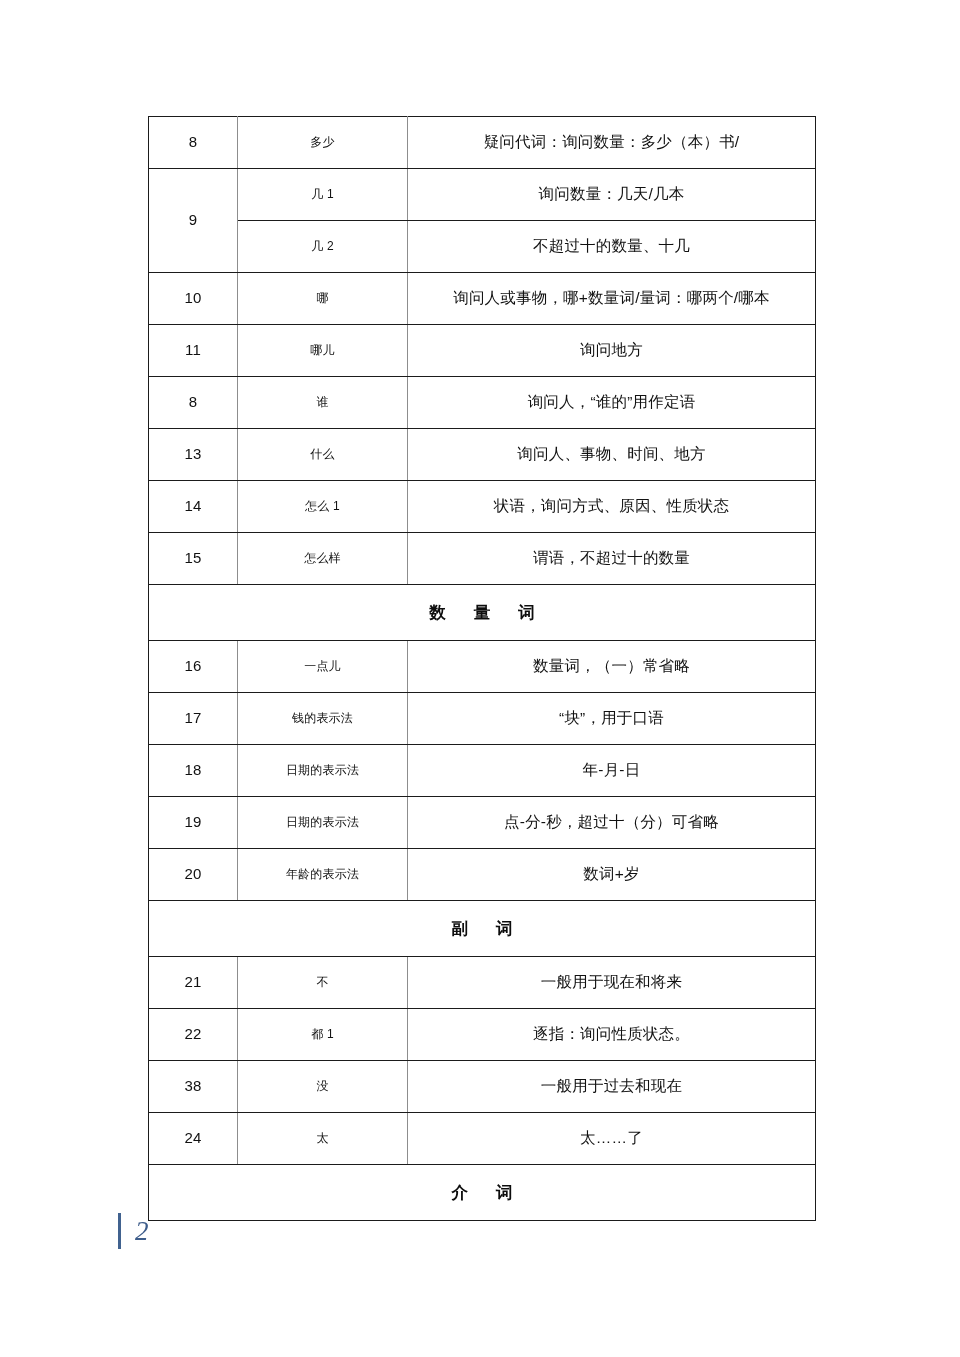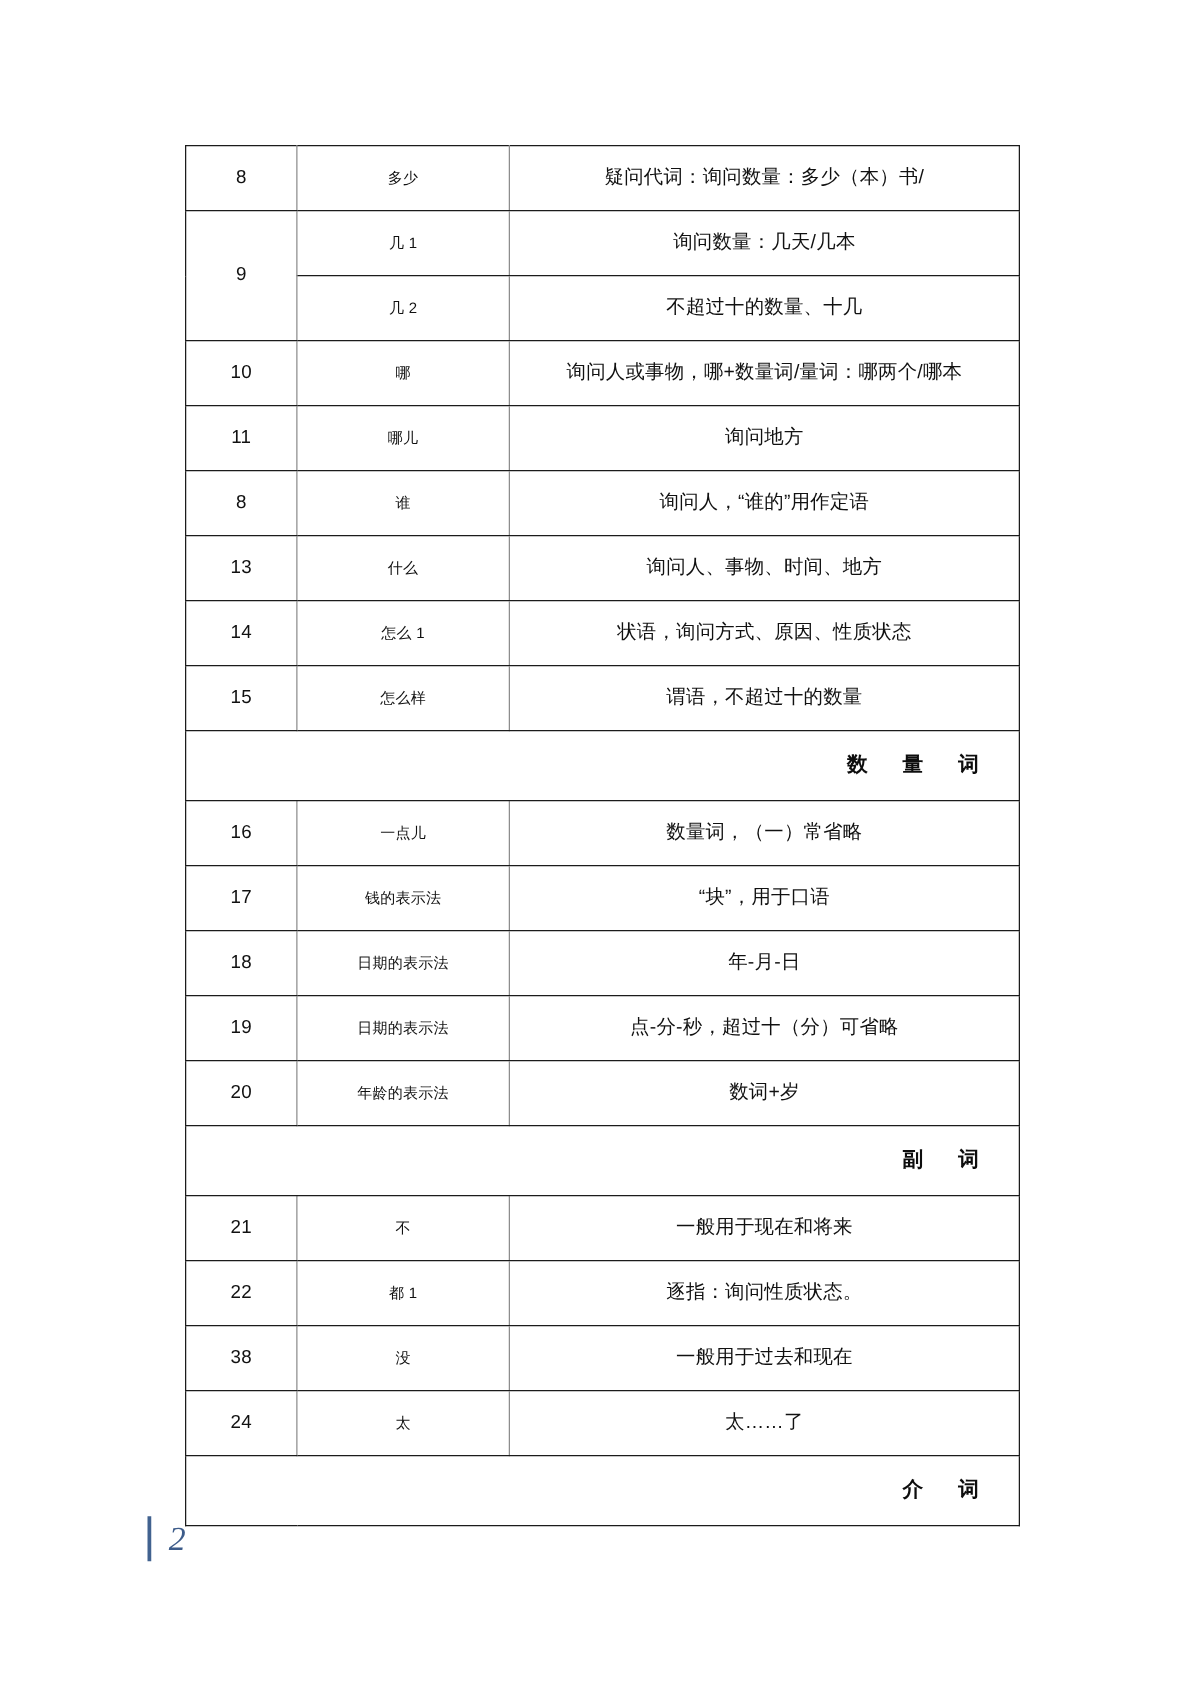--- a/index.html
+++ b/index.html
@@ -72,21 +72,20 @@
   }
 
   
   td.section-banner {
     height: 55px;
     font-size: 16.5px;
     font-weight: 700;
     letter-spacing: 28px;
     text-indent: 28px;
     color: #0d0d0d;
-    text-align: right;
   }
 
   
   .page-footer {
     position: absolute;
     left: 118px;
     top: 1213px;
     display: flex;
     align-items: center;
     gap: 14px;

